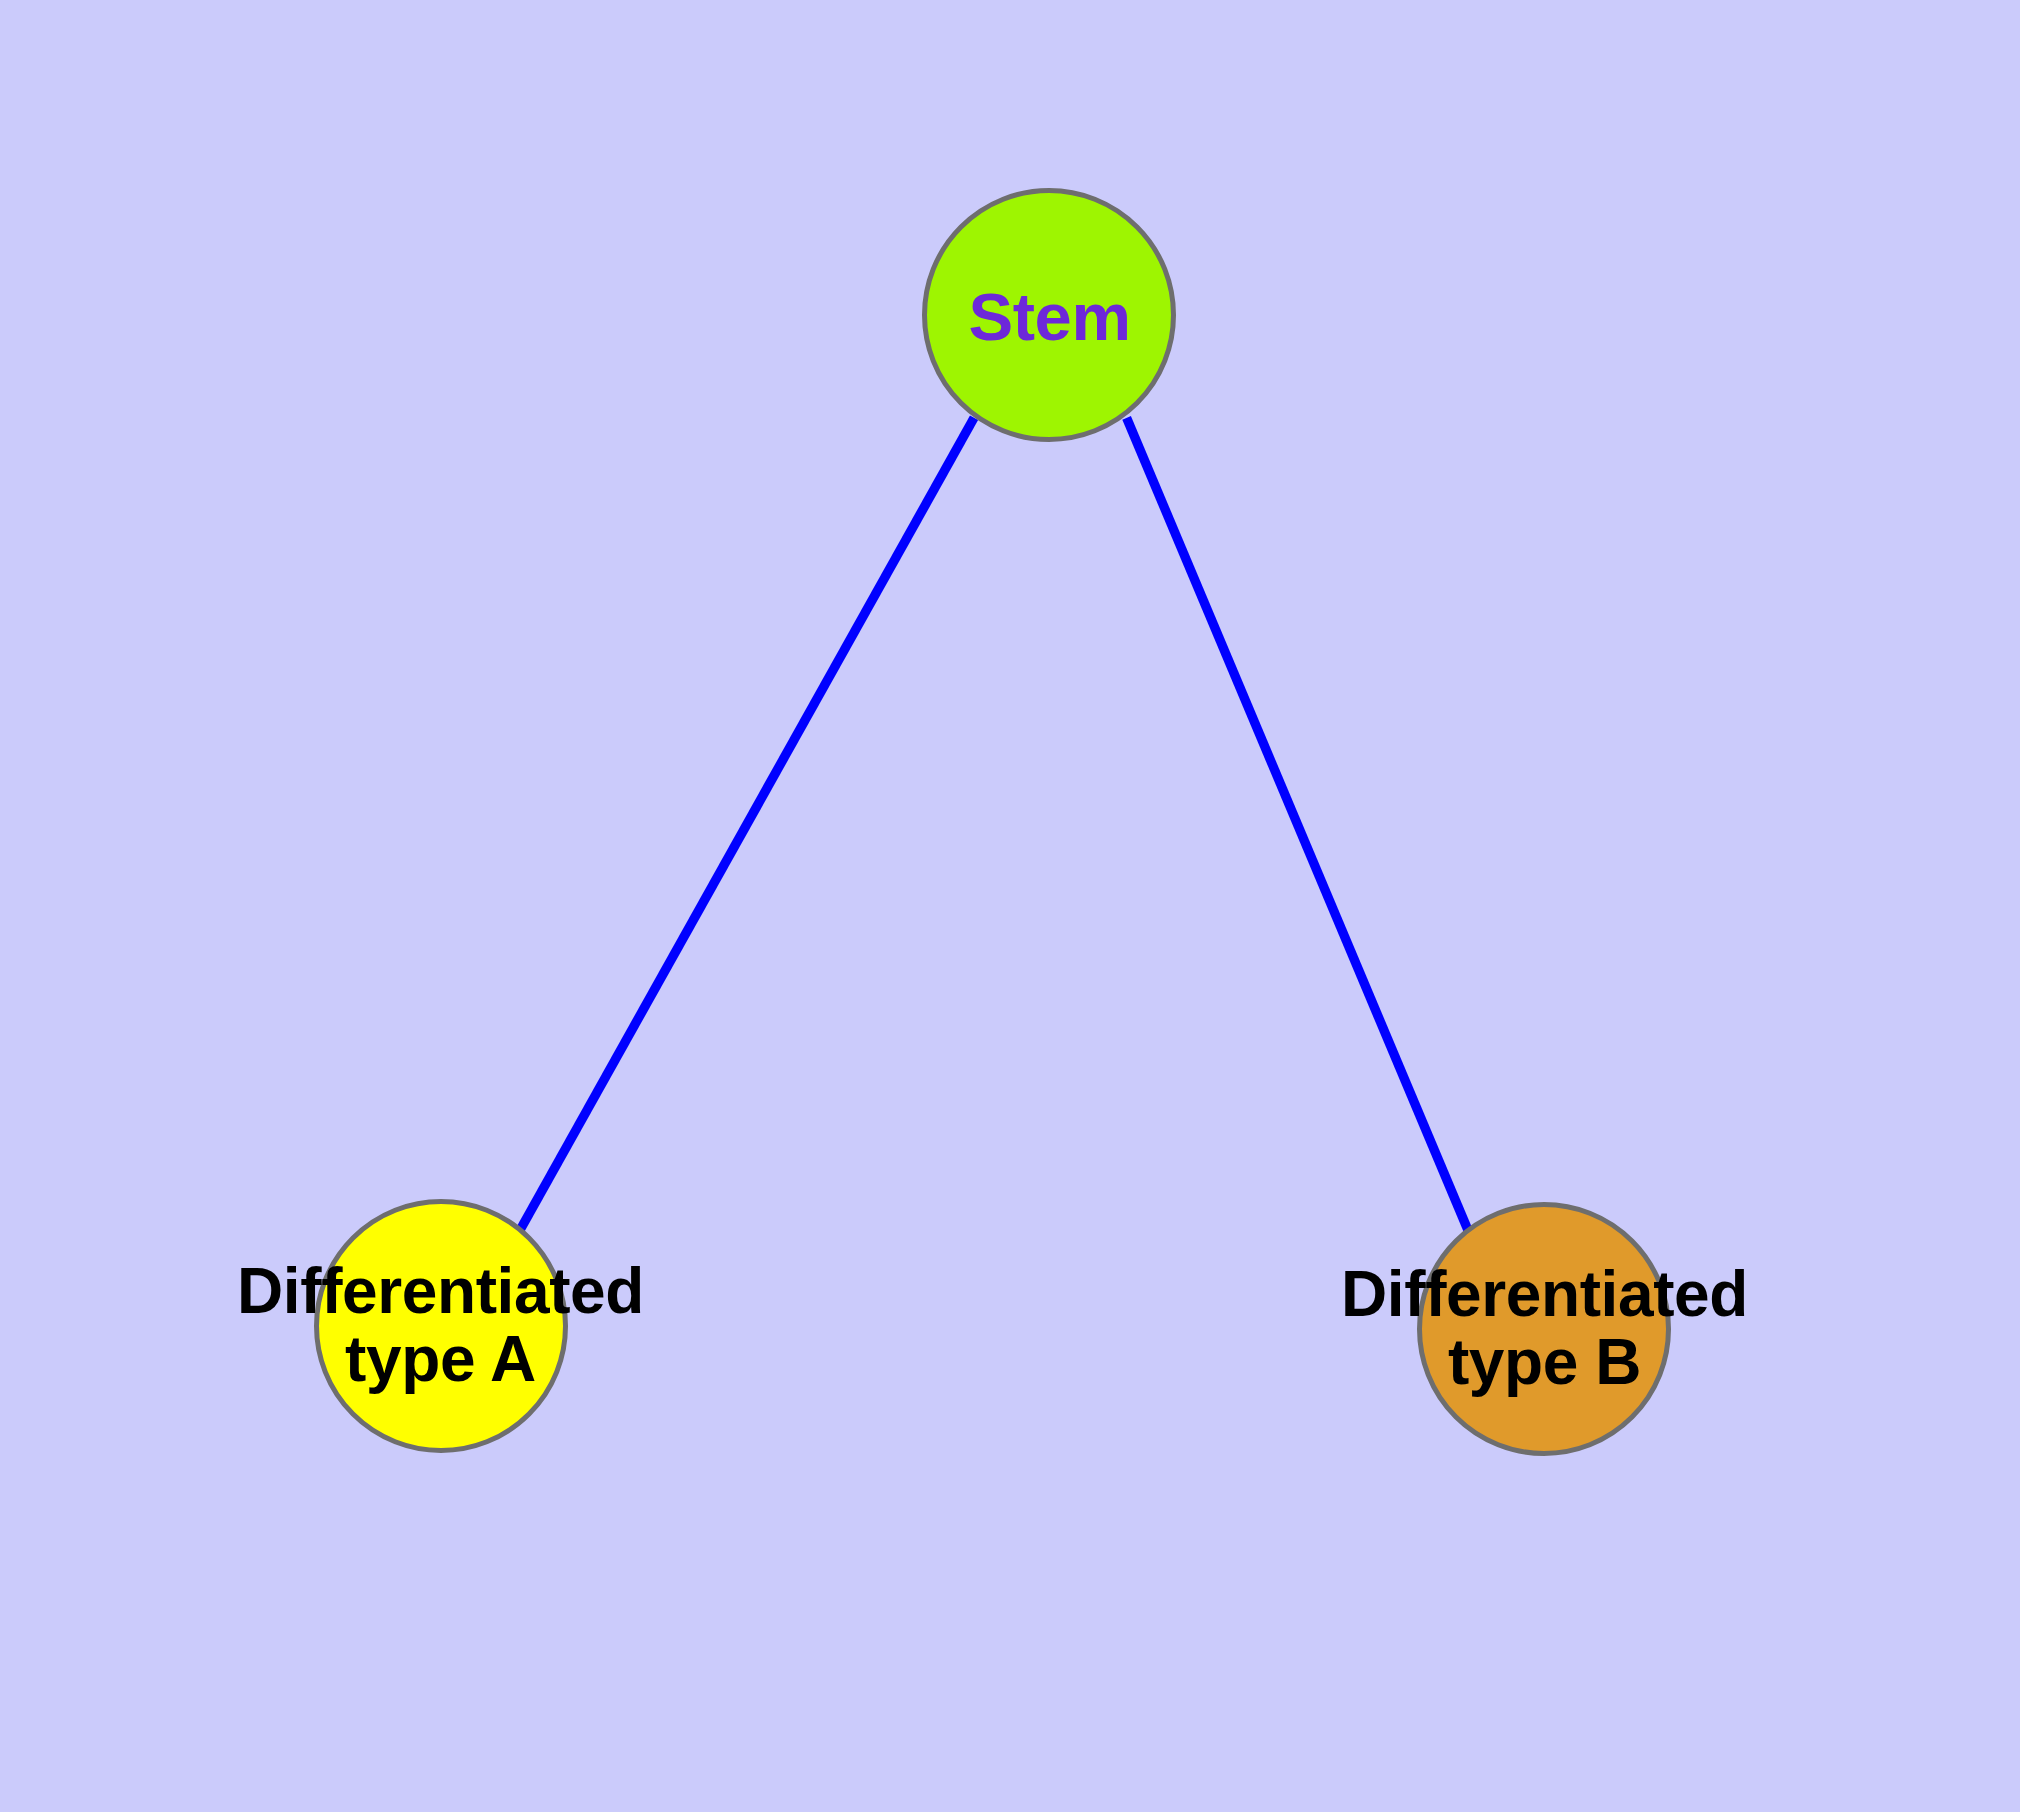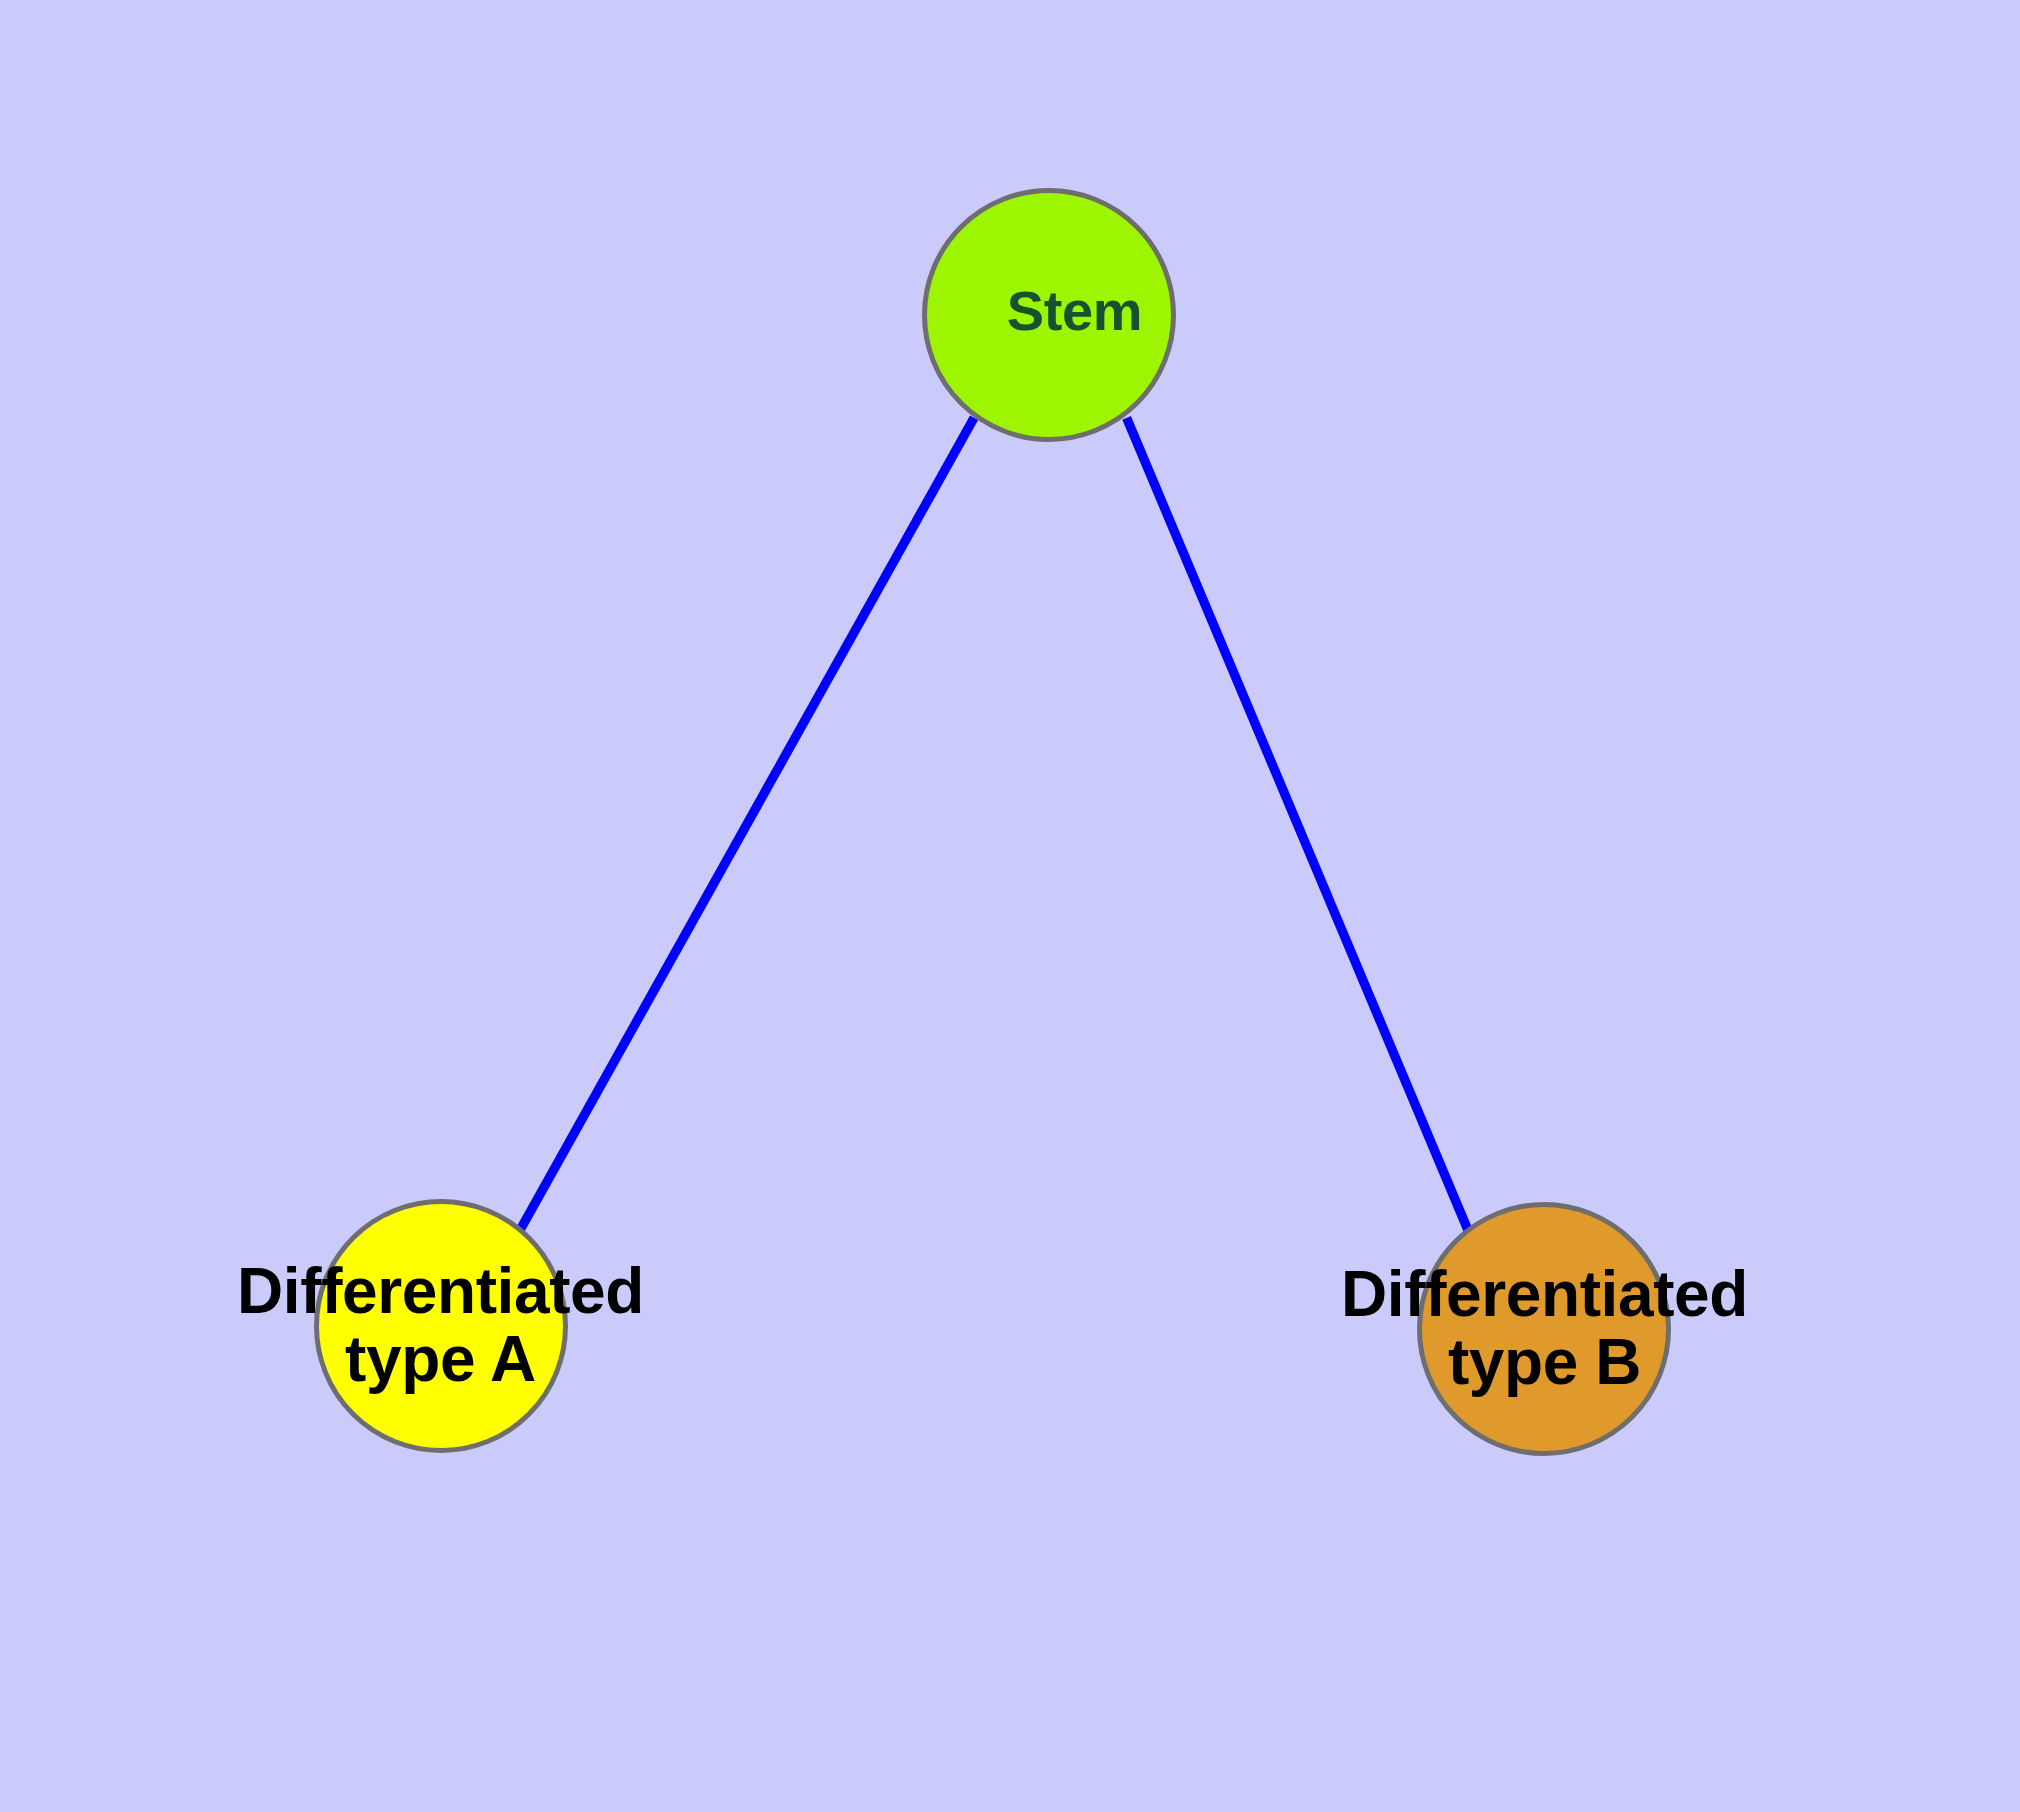--- a/index.html
+++ b/index.html
@@ -60,21 +60,21 @@
     <line stroke-linecap="butt" x1="1149" y1="493" x2="614" y2="1450" stroke="#0000ff" stroke-width="11"></line>
     <line stroke-linecap="butt" x1="1329" y1="493" x2="1732" y2="1452" stroke="#0000ff" stroke-width="11"></line>
   </svg>
 
   <div id="node-layer">
 
     <div class="node" style="left: 922px; top: 188px; width: 254px; height: 254px; background: rgb(158, 245, 1); border-color: rgb(110, 110, 110); border-width: 5.1px;"></div>
     <div class="node" style="left: 314px; top: 1199px; width: 254px; height: 254px; background: rgb(255, 255, 0); border-color: rgb(110, 110, 110); border-width: 5.1px;"></div>
     <div class="node" style="left: 1417px; top: 1202px; width: 254px; height: 254px; background: rgb(224, 154, 43); border-color: rgb(110, 110, 110); border-width: 5.1px;"></div>
 
-    <div class="node-label" style="font-size: 56px; color: #14532d; width: 1187px; left: 481px; top: 281px;">Stem</div>
+    <div class="node-label" style="font-size: 67px; color: #6d28d9; width: 1187px; left: 456px; top: 281px;">Stem</div>
     <div class="node-label" style="font-size: 64px; color: rgb(0, 0, 0); width: 1187px; left: -153px; top: 1258px;">Differentiated
 type A</div>
     <div class="node-label" style="font-size: 64px; color: rgb(0, 0, 0); width: 1187px; left: 951px; top: 1261px;">Differentiated
 type B</div>
 
   </div>
 </div>
 
 
 </body></html>

